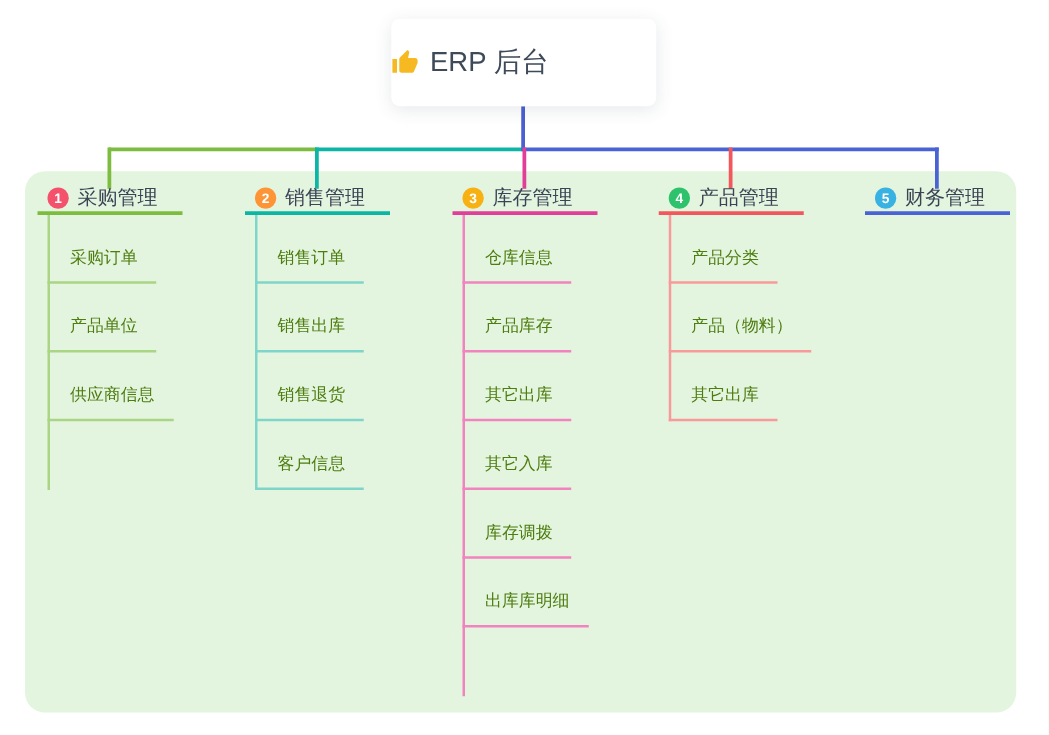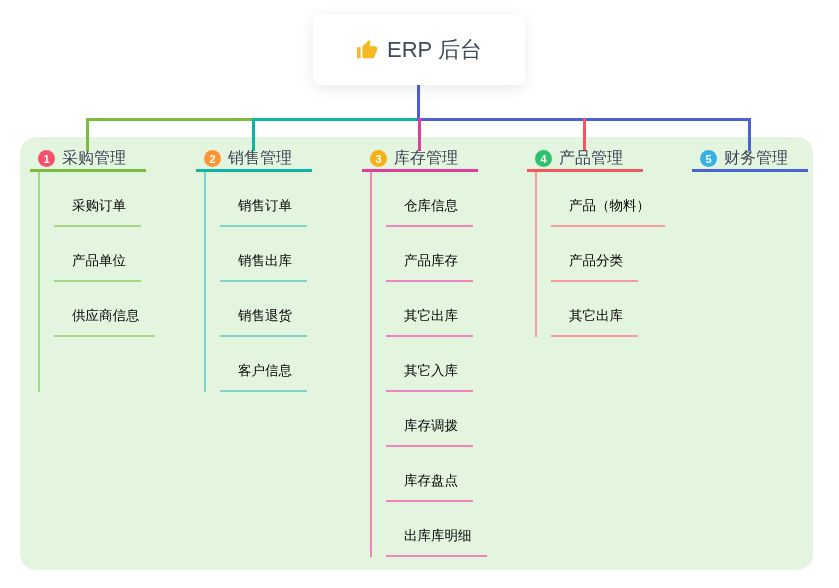--- a/index.html
+++ b/index.html
@@ -17,21 +17,21 @@
     width:793px; height:433px;
     border-radius:16px;
   }
   
   .root-card {
     position:absolute; left:313px; top:15px;
     width:212px; height:70px;
     background:#ffffff;
     border-radius:7px;
     box-shadow:0 3px 14px rgba(60,70,90,.12);
-    display:flex; align-items:center; justify-content:center;
+    display:flex; align-items:center; justify-content:flex-start;
     gap:9px;
     font-size:22px; font-weight:500; color:#3f4a59;
     z-index:3;
   }
   .root-card .icon { width:22px; height:22px; display:inline-block; }
   
   .stem {
     position:absolute; left:417px; top:85px;
     width:3px; height:34px;
   }
@@ -56,24 +56,24 @@
     display:flex; align-items:center; justify-content:center;
   }
   .children { position:relative; }
   .spine {
     position:absolute; left:8px; top:0;
     width:2px; background:var(--cs);
   }
   .child { height:55px; display:flex; align-items:flex-end; }
   .child-label {
     display:inline-block;
-    margin-left:24px;
+    margin-left:8px;
     padding:0 15px 10px 18px;
     border-bottom:2px solid var(--cs);
-    font-size:13.5px; color:#000000;
+    font-size:13.5px; color:#4d7c0f;
     white-space:nowrap;
   }
 </style>
 </head>
 <body>
 
 <div class="panel" style="background: rgb(228, 245, 223);"></div>
 
 <div class="root-card" style="color: rgb(63, 74, 89);">
   <span class="icon">
@@ -149,41 +149,38 @@
     <div class="child">
         <span class="child-label">其它出库</span>
       </div>
     <div class="child">
         <span class="child-label">其它入库</span>
       </div>
     <div class="child">
         <span class="child-label">库存调拨</span>
       </div>
     <div class="child">
-        <span class="child-label">库存盘点</span>
-      </div>
-    <div class="child">
         <span class="child-label">出库库明细</span>
       </div>
   </div>
 </div>
 
 <div class="branch" style="left: 527px; --c: #f2575d; --cs: #f89a9a; --cb: #2dc26b;">
   <div class="drop"></div>
   <div class="branch-title">
     <span class="badge">4</span>
     <span>产品管理</span>
   </div>
   <div class="children">
     <div class="spine" style="height:165px"></div>
     <div class="child">
-        <span class="child-label">产品（物料）</span>
+        <span class="child-label">产品分类</span>
       </div>
     <div class="child">
-        <span class="child-label">产品分类</span>
+        <span class="child-label">产品（物料）</span>
       </div>
     <div class="child">
         <span class="child-label">其它出库</span>
       </div>
   </div>
 </div>
 
 <div class="branch" style="left: 692px; --c: #4a63d4; --cs: #92a5e2; --cb: #38b1e3;">
   <div class="drop"></div>
   <div class="branch-title">

